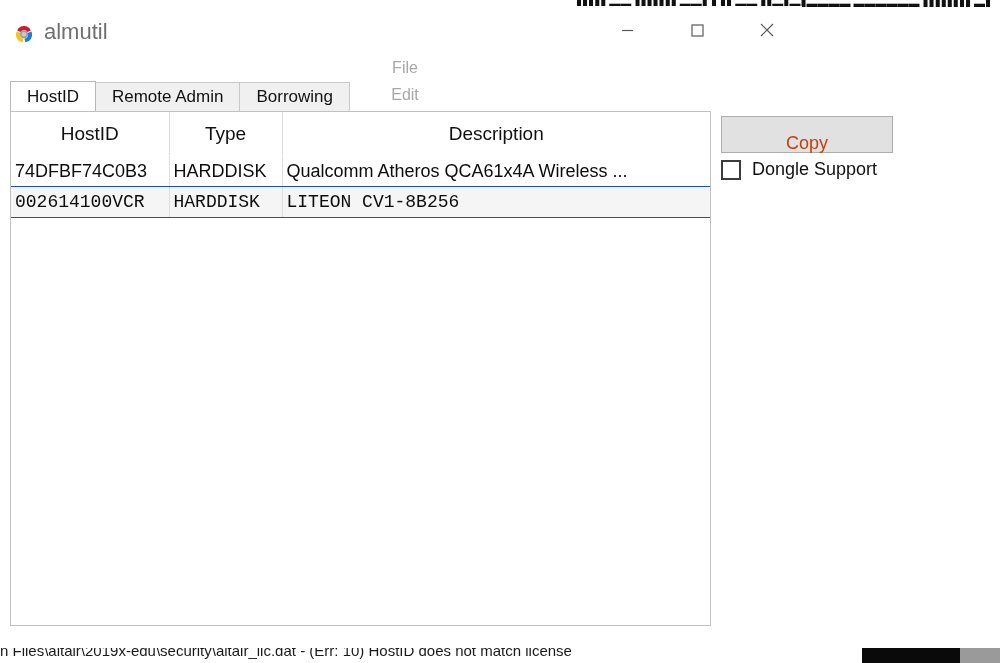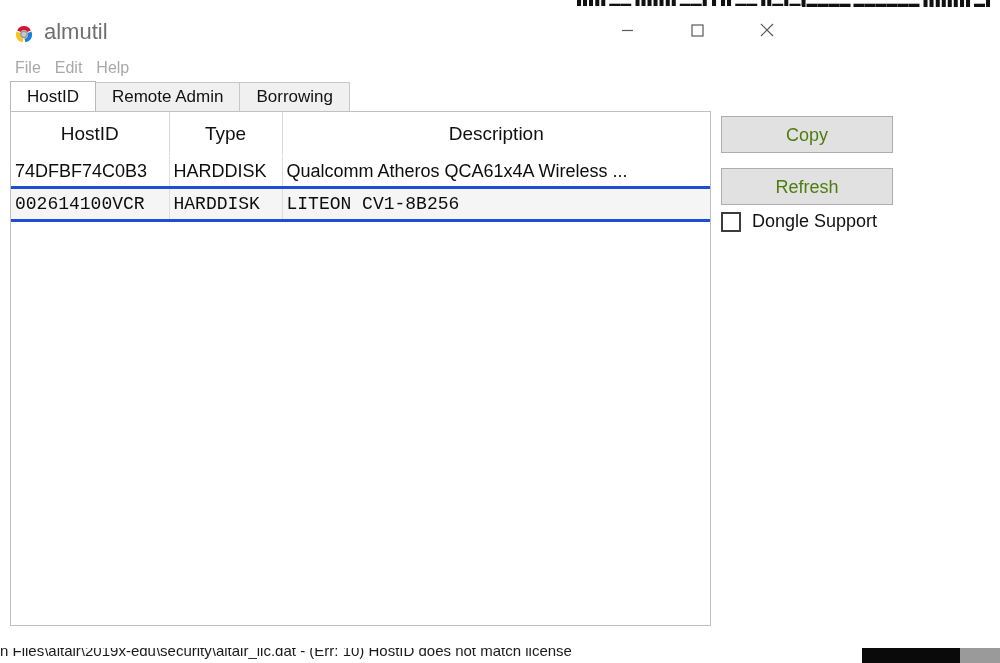--- a/index.html
+++ b/index.html
@@ -108,20 +108,21 @@
   }
 
   
   .menubar {
     position: relative;
     height: 27px;
     background: #ffffff;
     padding-left: 8px;
     display: flex;
     align-items: center;
+    flex-direction: column;
   }
   .menuitem {
     font-size: 16px;
     color: #a8a8a8;
     padding: 0 7px;
     line-height: 27px;
     white-space: nowrap;
     font-family: "Liberation Sans", sans-serif;
   }
 
@@ -192,21 +193,21 @@
     border-bottom: 1px solid #ffffff;
     text-align: center;
     padding: 0;
   }
   table.hosttable th:last-child { border-right: none; margin-top: 18px; }
   table.hosttable td {
     font-size: 18px;
     color: #0d0d0d;
     height: 30px;
     border-right: 1px solid #dedede;
-    border-bottom: 3px solid #1d4ed8;
+    border-bottom: 1px solid #1d4ed8;
     padding: 0 2px 0 4px;
     white-space: nowrap;
     overflow: hidden;
     text-overflow: ellipsis;
     text-align: left;
   }
   table.hosttable td:last-child { border-right: none; }
   table.hosttable tr.row-odd td { background: #ffffff; }
   table.hosttable tr.row-even td { background: #f5f5f5; font-family: Liberation Mono, monospace; }
   .col-hostid { width: 158px; }
@@ -220,24 +221,24 @@
     width: 270px;
   }
   .btn {
     display: block;
     width: 172px;
     height: 37px;
     background: #e1e1e1;
     border: 1px solid #adadad;
     box-sizing: border-box;
     font-size: 18px;
-    color: #4d7c0f;
+    color: #c2410c;
     font-family: "Liberation Sans", sans-serif;
     cursor: default;
-    padding: 8px;
+    padding: 16px;
   }
   .btn-copy { margin-top: 5px; }
   .btn-refresh { margin-top: 15px; }
 
   .checkrow {
     margin-top: 6px;
     display: flex;
     align-items: center;
   }
   .checkbox {
@@ -336,21 +337,20 @@
             <td>002614100VCR</td>
             <td>HARDDISK</td>
             <td>LITEON CV1-8B256</td>
           </tr>
         </tbody>
       </table>
     </div>
 
     <div class="side-panel">
       <button class="btn btn-copy">Copy</button>
-      <button class="btn btn-refresh">Refresh</button>
       <div class="checkrow">
         <span class="checkbox"></span>
         <span class="checklabel">Dongle Support</span>
       </div>
     </div>
 
   </div>
 </div>
 
 <div class="bg-strip-bottom">

